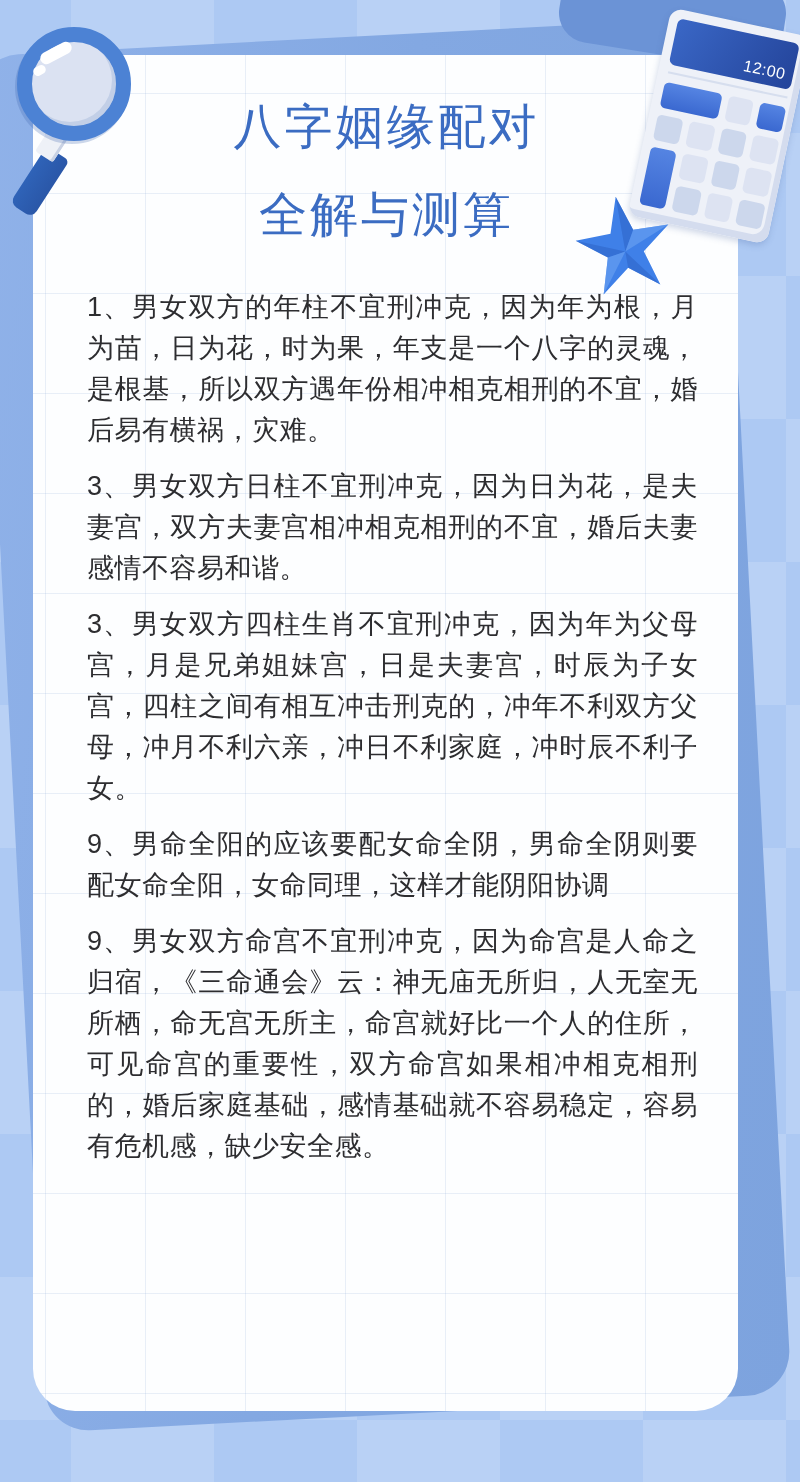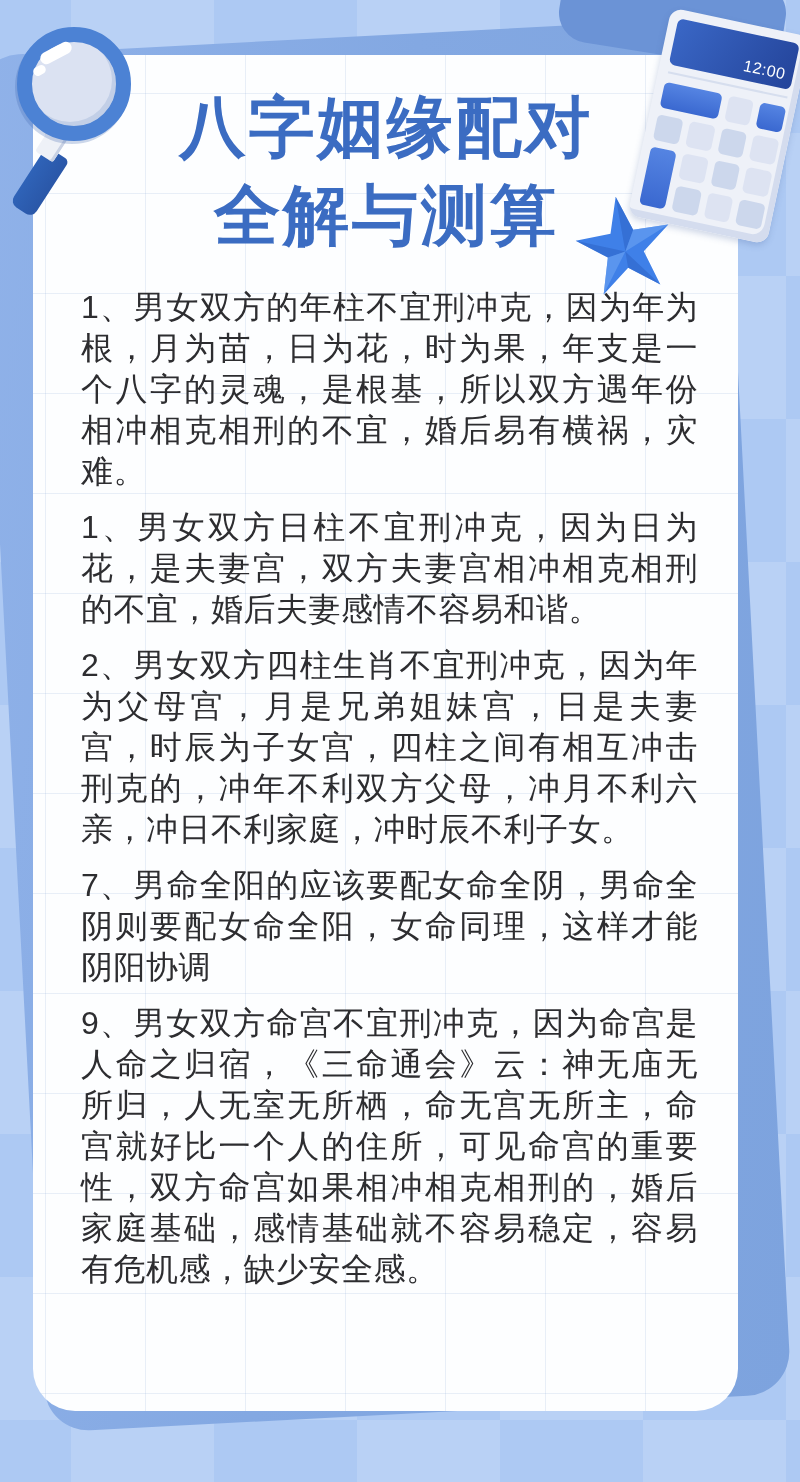--- a/index.html
+++ b/index.html
@@ -31,28 +31,28 @@
     position:absolute;left:33px;top:55px;width:705px;height:1356px;
     border-radius:42px;background:#fdfeff;
     background-image:
       linear-gradient(rgba(150,178,218,.20) 1.5px,transparent 1.5px),
       linear-gradient(90deg,rgba(150,178,218,.20) 1.5px,transparent 1.5px);
     background-size:100px 100px;background-position:12px 38px;
     z-index:3;overflow:hidden;
     box-sizing:border-box;padding:26px 40px 0 42px;
   }
   .title{
-    text-align:center;color:#3b6cc2;font-weight:700;
-    font-size:66px;line-height:88px;letter-spacing:3px;
+    text-align:center;color:#3b6cc2;font-weight:400;
+    font-size:48px;line-height:88px;letter-spacing:3px;
     margin-top:2px;
   }
   .body-text{margin-top:28px;}
   .para{
-    color:#2d2d30;font-size:32px;line-height:41px;letter-spacing:.5px;
-    margin:0 0 15px 6px;text-align:justify;
+    color:#2d2d30;font-size:27px;line-height:41px;letter-spacing:.5px;
+    margin:0 0 15px 12px;text-align:justify;
   }
   
   .star{position:absolute;left:576px;top:194px;width:96px;height:100px;z-index:5;transform:rotate(-10deg);}
   
   .mag{position:absolute;left:0;top:0;width:220px;height:240px;z-index:6;}
   .mag-handle{
     position:absolute;left:26px;top:148px;width:27px;height:68px;
     background:linear-gradient(90deg,#2f63b8,#2a57a8);
     border-radius:5px 5px 8px 8px;transform:rotate(33deg);
   }
@@ -108,23 +108,23 @@
   <div class="sheet"></div>
   <div class="fold"></div>
 
   <div class="card">
     <div class="title">
       <div>八字姻缘配对</div>
       <div>全解与测算</div>
     </div>
     <div class="body-text">
       <p class="para">1、男女双方的年柱不宜刑冲克，因为年为根，月为苗，日为花，时为果，年支是一个八字的灵魂，是根基，所以双方遇年份相冲相克相刑的不宜，婚后易有横祸，灾难。</p>
-      <p class="para">1、男女双方日柱不宜刑冲克，因为日为花，是夫妻宫，双方夫妻宫相冲相克相刑的不宜，婚后夫妻感情不容易和谐。</p>
-      <p class="para">2、男女双方四柱生肖不宜刑冲克，因为年为父母宫，月是兄弟姐妹宫，日是夫妻宫，时辰为子女宫，四柱之间有相互冲击刑克的，冲年不利双方父母，冲月不利六亲，冲日不利家庭，冲时辰不利子女。</p>
-      <p class="para">7、男命全阳的应该要配女命全阴，男命全阴则要配女命全阳，女命同理，这样才能阴阳协调</p>
+      <p class="para">3、男女双方日柱不宜刑冲克，因为日为花，是夫妻宫，双方夫妻宫相冲相克相刑的不宜，婚后夫妻感情不容易和谐。</p>
+      <p class="para">3、男女双方四柱生肖不宜刑冲克，因为年为父母宫，月是兄弟姐妹宫，日是夫妻宫，时辰为子女宫，四柱之间有相互冲击刑克的，冲年不利双方父母，冲月不利六亲，冲日不利家庭，冲时辰不利子女。</p>
+      <p class="para">9、男命全阳的应该要配女命全阴，男命全阴则要配女命全阳，女命同理，这样才能阴阳协调</p>
       <p class="para">9、男女双方命宫不宜刑冲克，因为命宫是人命之归宿，《三命通会》云：神无庙无所归，人无室无所栖，命无宫无所主，命宫就好比一个人的住所，可见命宫的重要性，双方命宫如果相冲相克相刑的，婚后家庭基础，感情基础就不容易稳定，容易有危机感，缺少安全感。</p>
     </div>
   </div>
 
   <svg class="star" viewBox="0 0 100 104">
     <polygon points="50,2 62,39 99,40 69,63 80,100 50,77 20,100 31,63 1,40 38,39" fill="#3f80e8"></polygon>
     <path d="M50,2 L50,60 L62,39 Z M1,40 L50,60 L31,63 Z M80,100 L50,60 L50,77 Z" fill="#2d63c4" opacity="0.55"></path>
     <path d="M99,40 L50,60 L62,39 Z M20,100 L50,60 L31,63 Z" fill="#6da4f2" opacity="0.6"></path>
   </svg>
 

